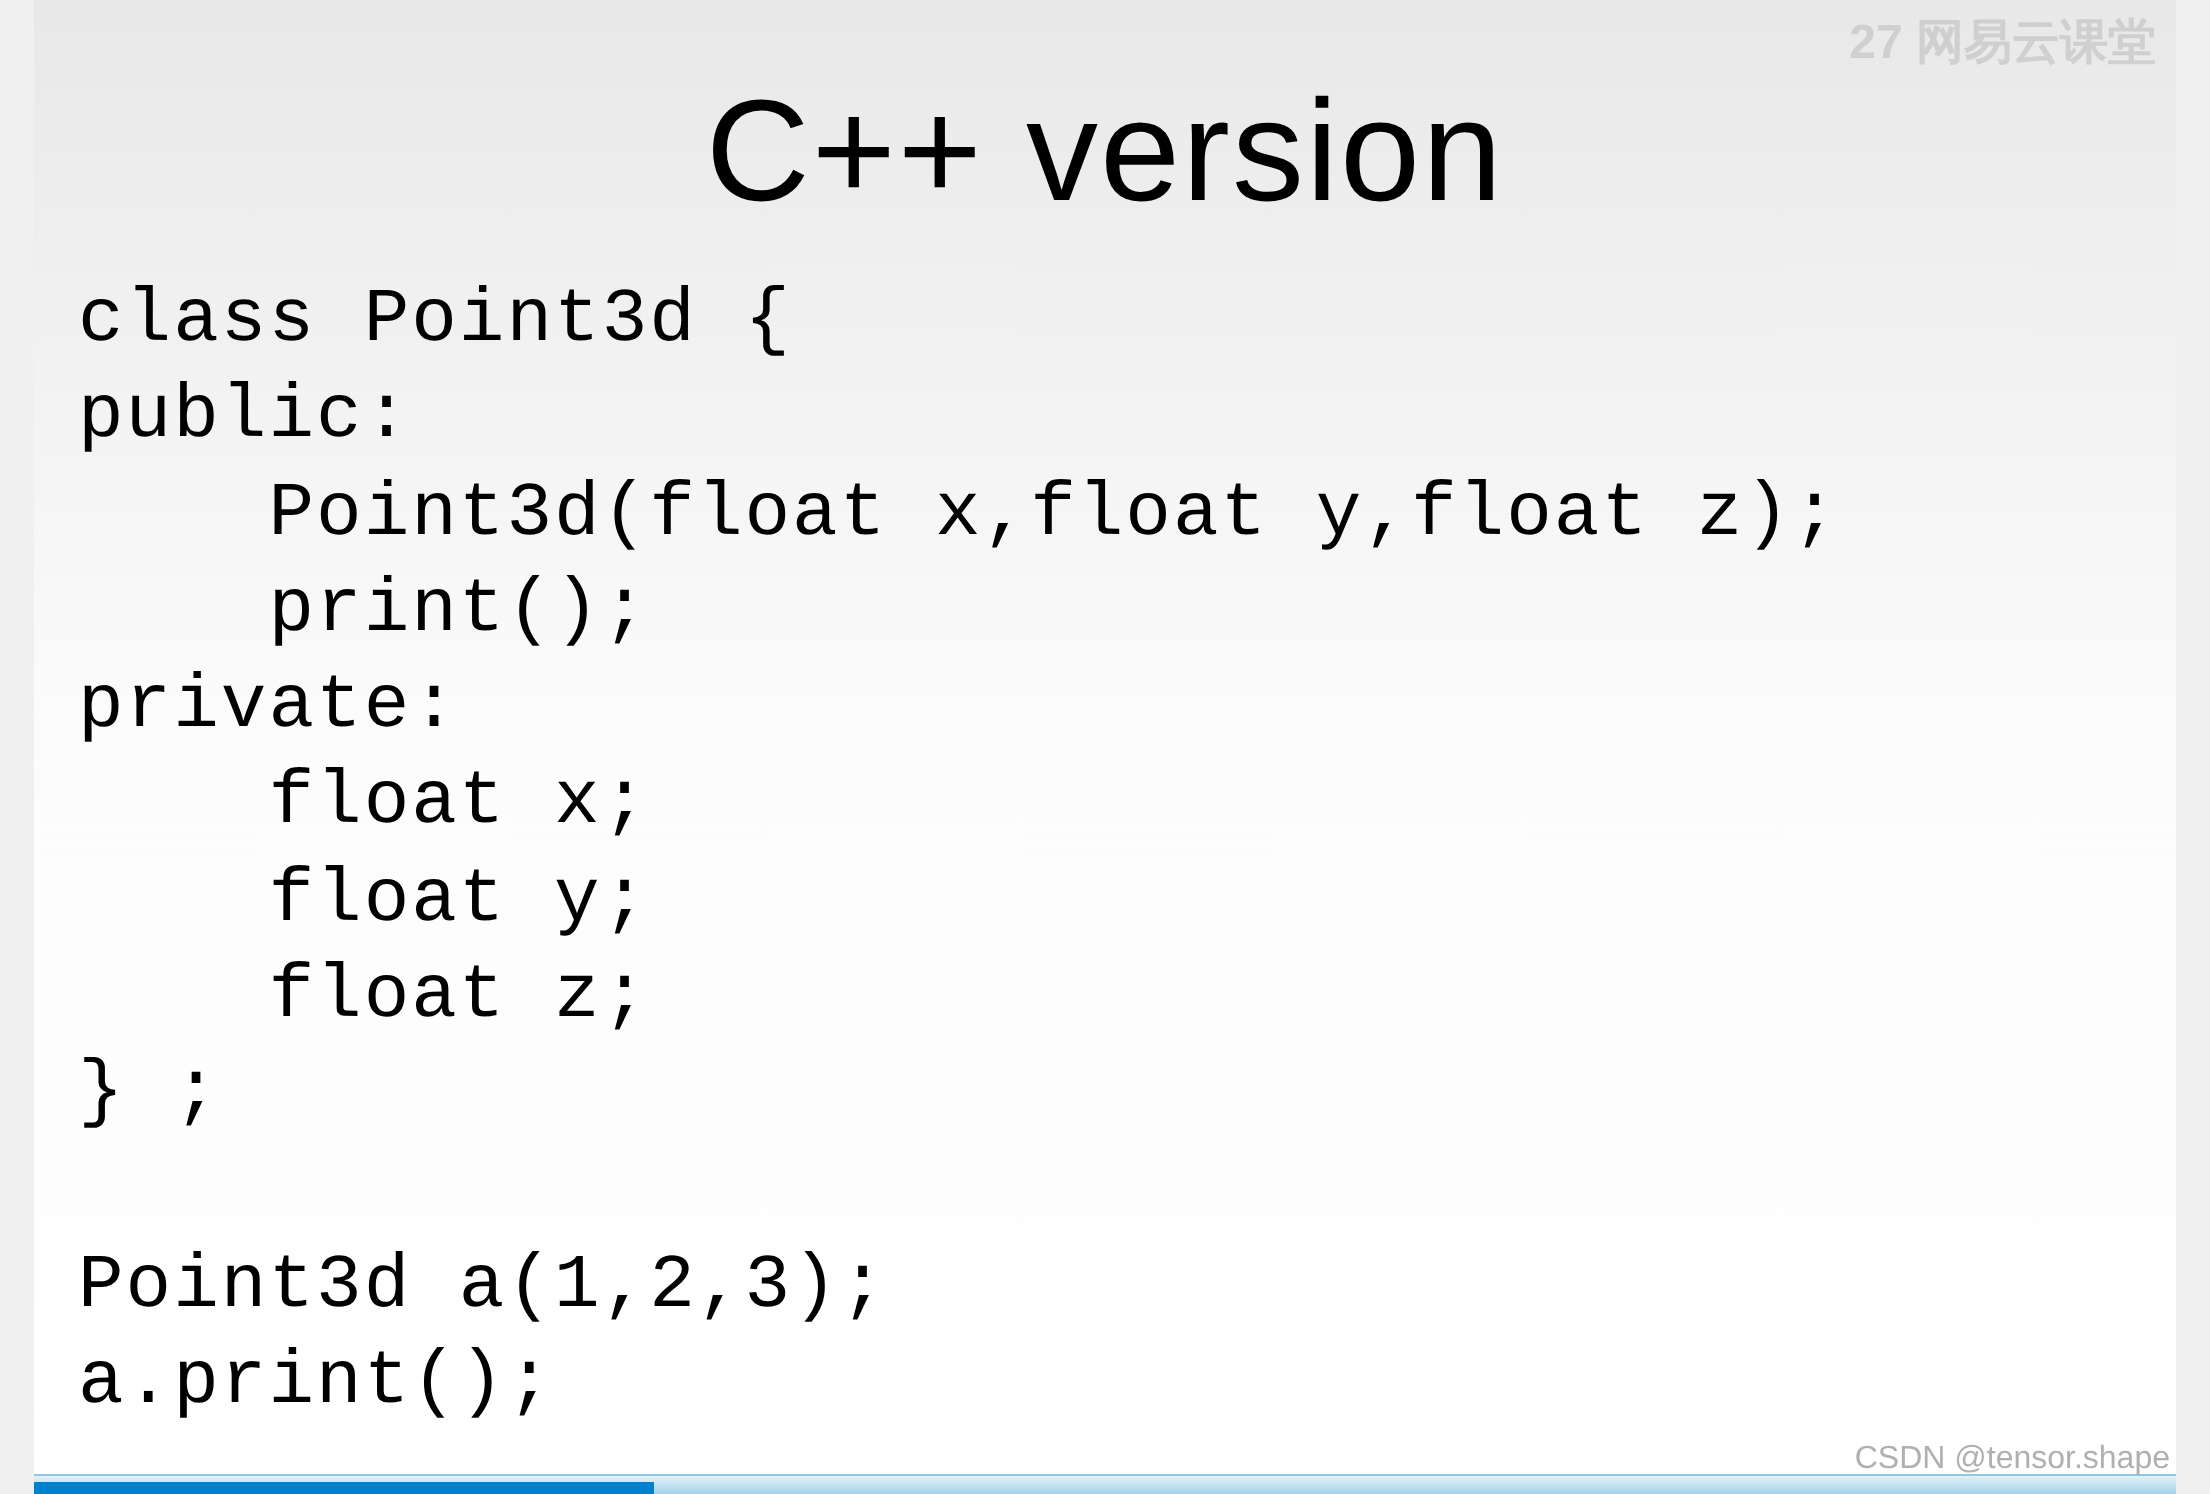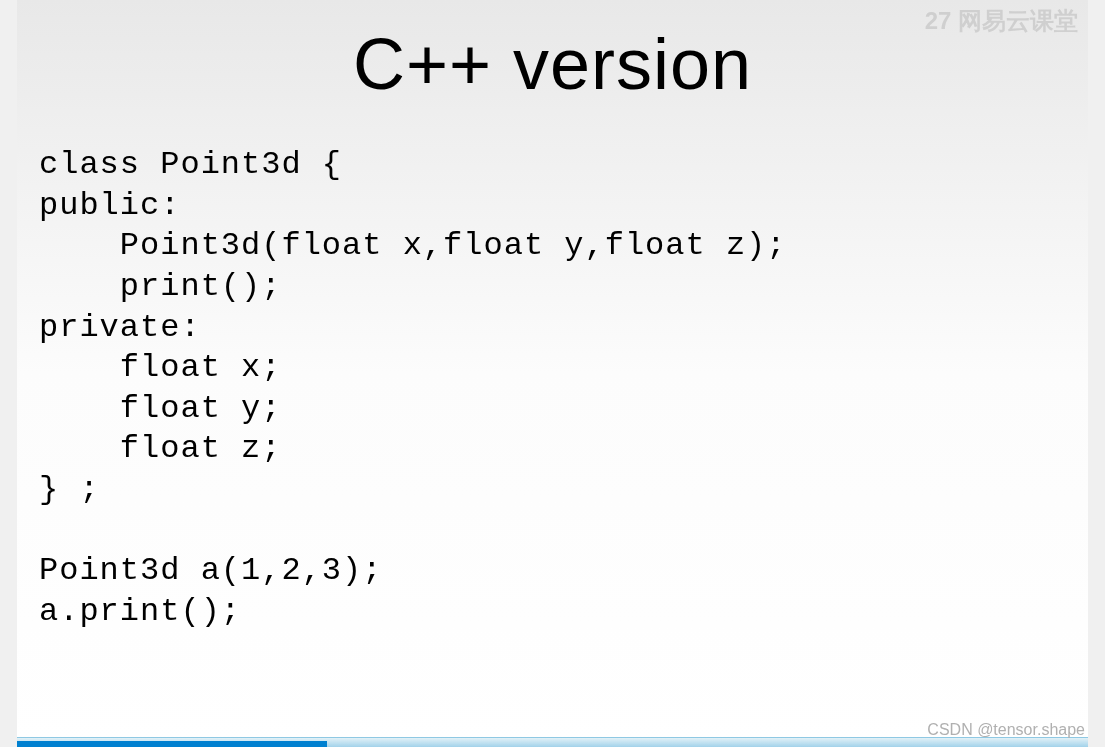--- a/index.html
+++ b/index.html
@@ -20,29 +20,29 @@
       top: 0;
       width: 1071px;
       height: 747px;
       background: linear-gradient(to bottom, #e8e8e8 0%, #fcfcfc 50%, #ffffff 100%);
     }
     .title {
       text-align: center;
       font-size: 72px;
       font-weight: 400;
       color: #000;
-      margin-top: 23px;
+      margin-top: 35px;
       font-family: "Segoe UI", "Helvetica Neue", Arial, sans-serif;
       letter-spacing: 1px;
     }
     .code-block {
-      margin-top: 40px;
+      margin-top: 20px;
       margin-left: 22px;
       font-family: "Courier New", Courier, monospace;
-      font-size: 32px;
+      font-size: 38px;
       line-height: 1.27;
       color: #000;
       white-space: pre;
       letter-spacing: 1px;
     }
     .watermark-tr {
       position: absolute;
       top: 5px;
       right: 10px;
       color: #aaa;

